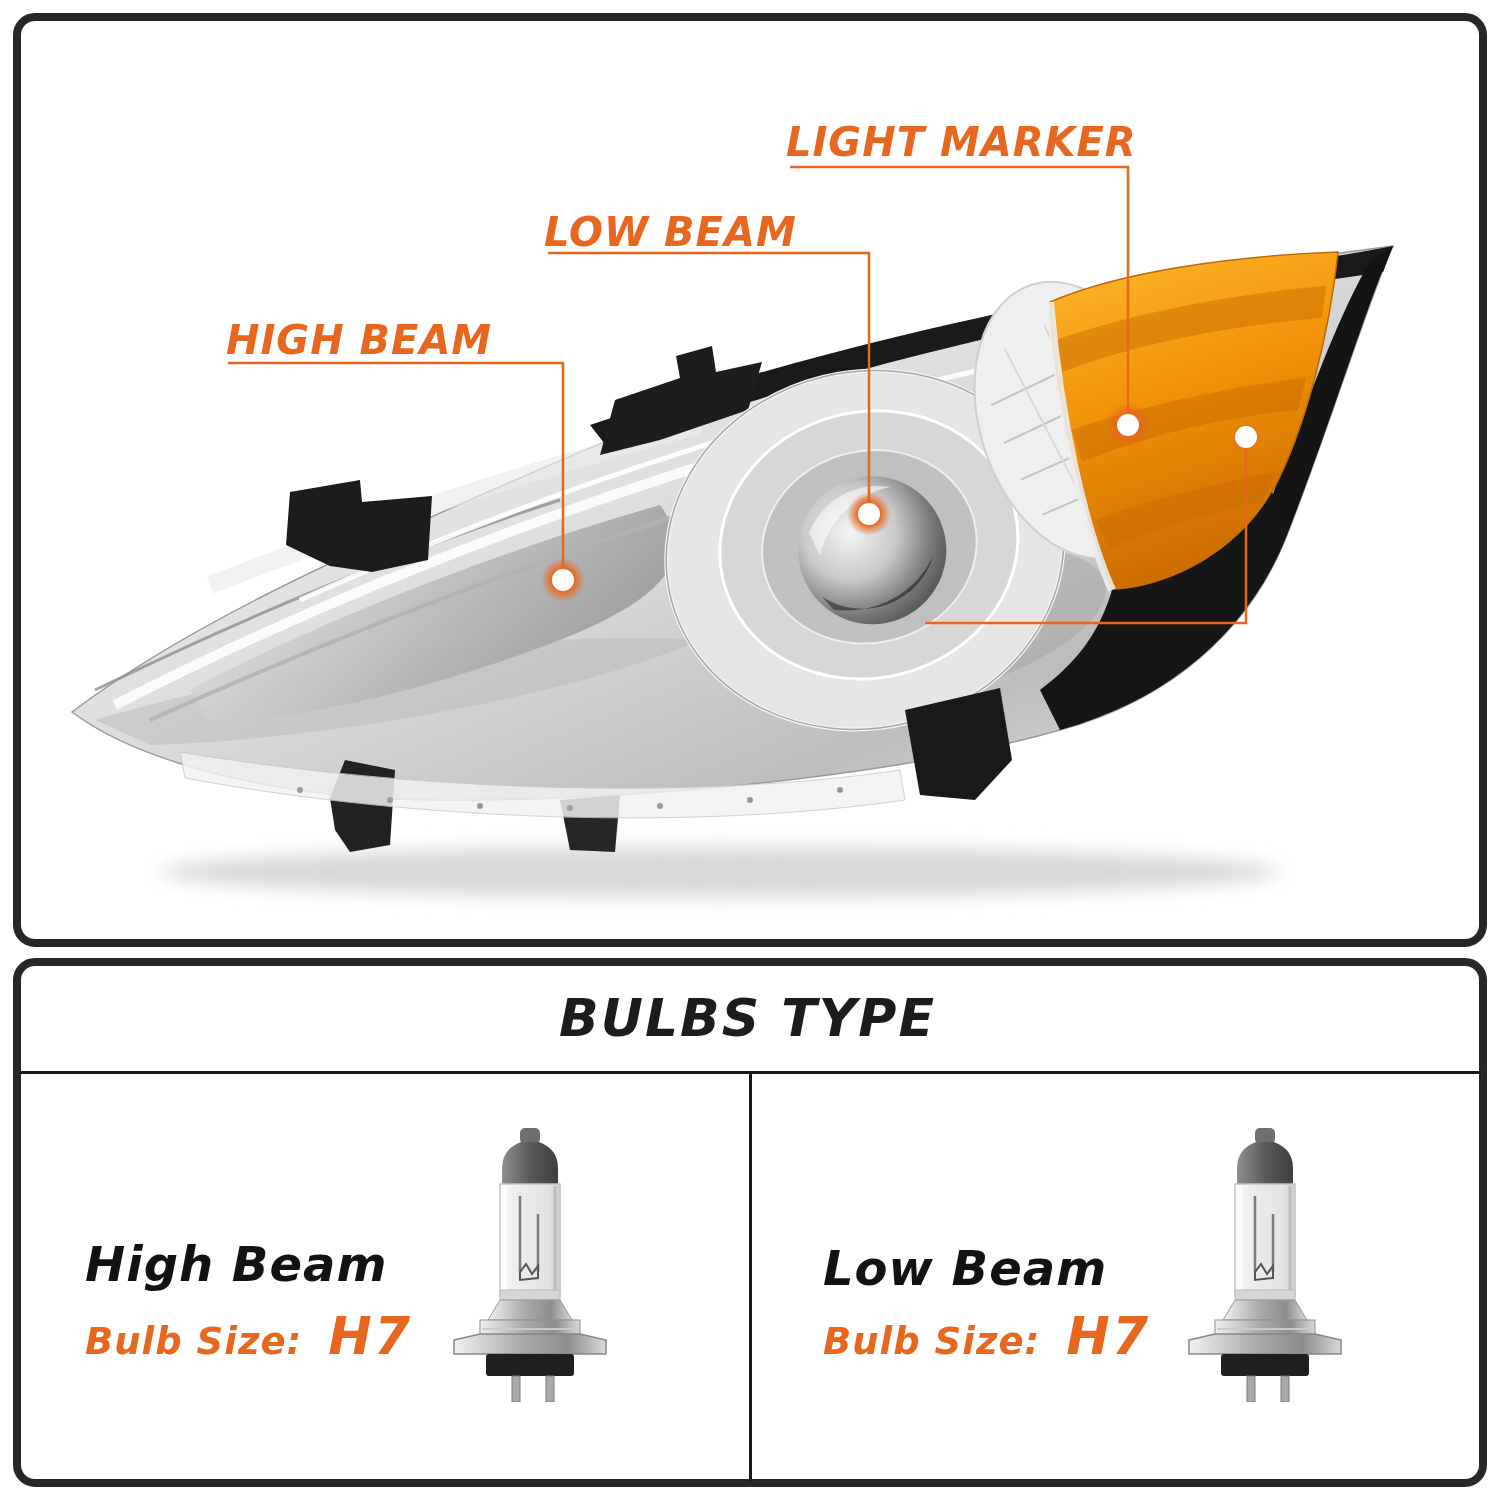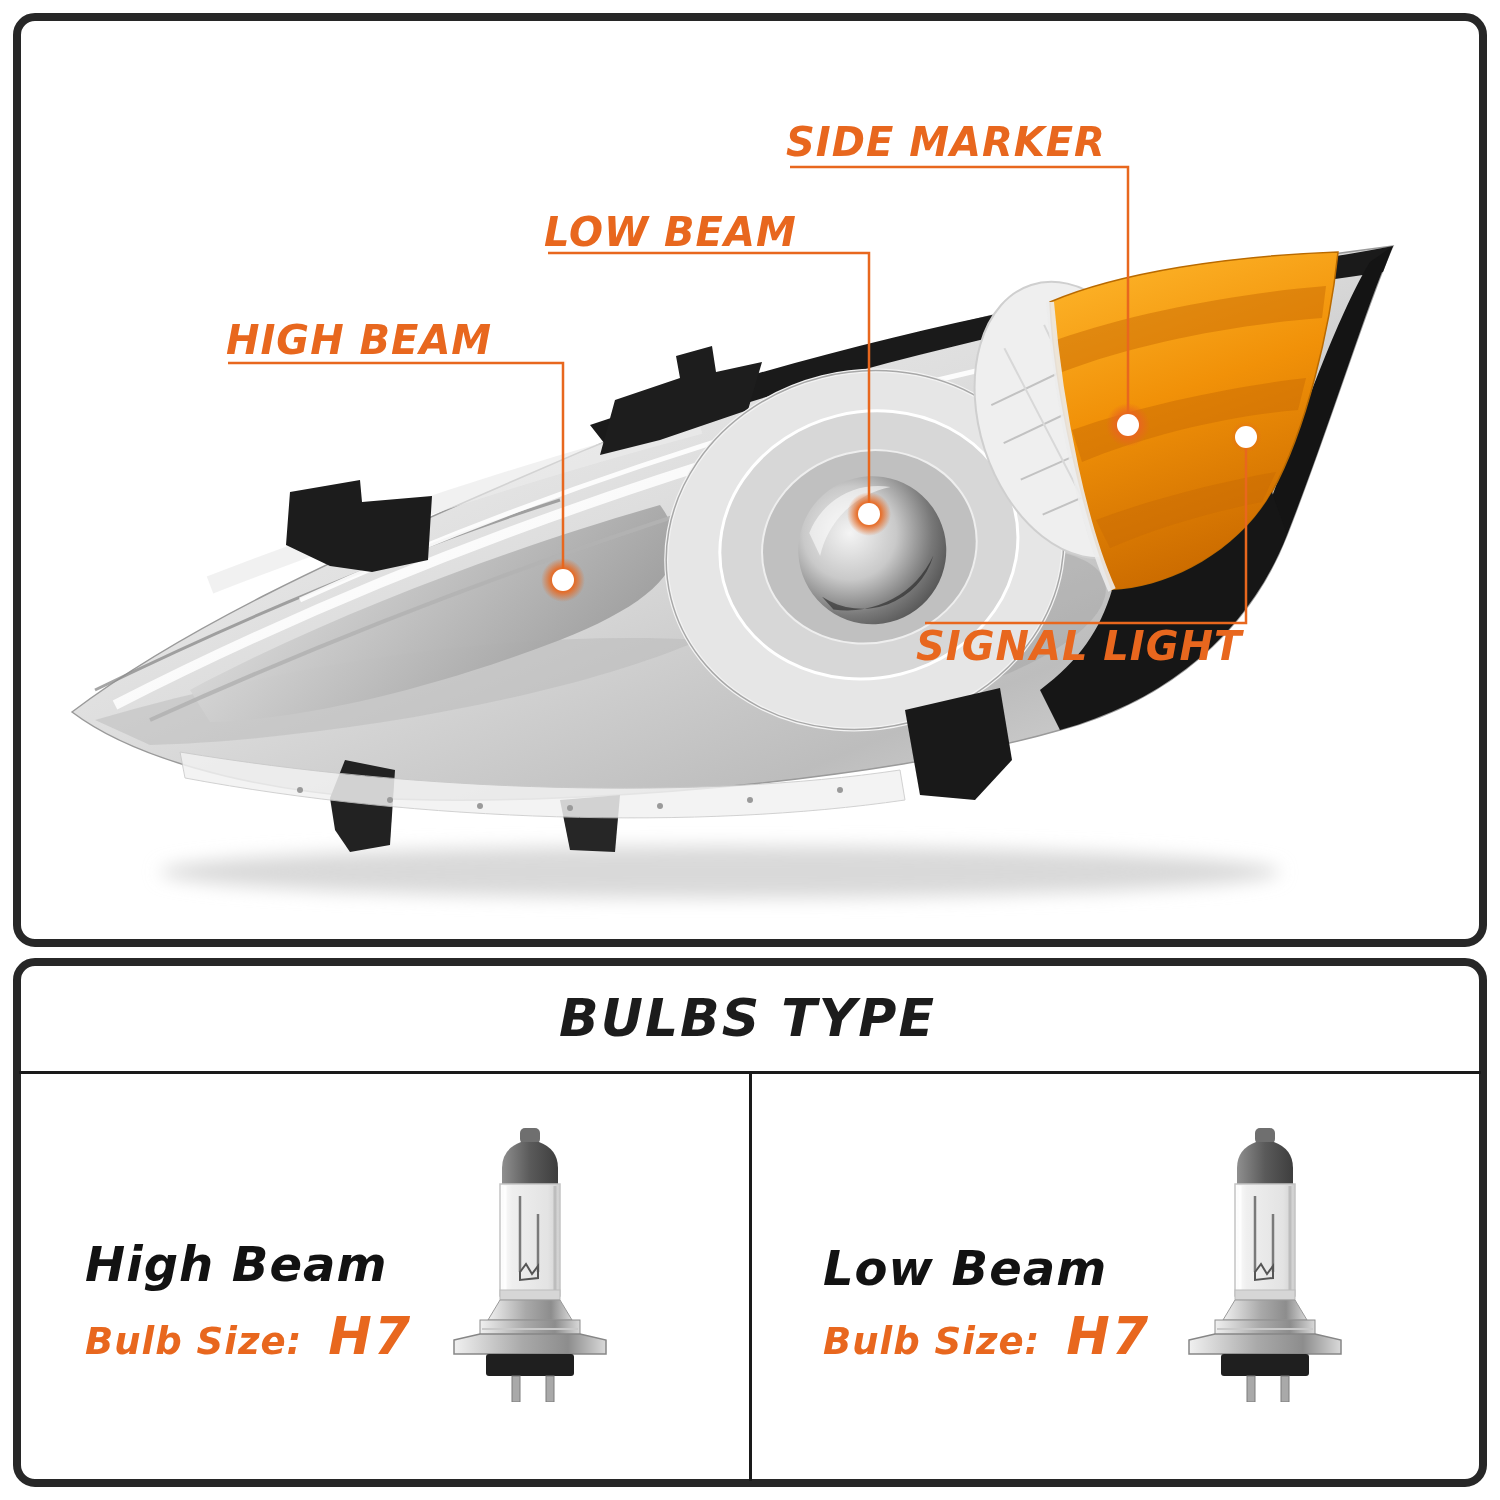--- a/index.html
+++ b/index.html
@@ -184,24 +184,23 @@
           <circle cx="563" cy="580" r="22" fill="url(#dotGlow)"></circle>
           <circle cx="563" cy="580" r="11" fill="#fff"></circle>
         </g>
       <g>
           <circle cx="1246" cy="437" r="16" fill="url(#dotGlow)" opacity="0.5"></circle>
           <circle cx="1246" cy="437" r="11" fill="#fff"></circle>
         </g>
     </g>
   </svg>
 
-  <div id="lbl-side-marker" class="callout-label">SIDE MARKER</div>
+  <div id="lbl-side-marker" class="callout-label">LIGHT MARKER</div>
   <div id="lbl-low-beam" class="callout-label">LOW BEAM</div>
   <div id="lbl-high-beam" class="callout-label">HIGH BEAM</div>
-  <div id="lbl-signal-light" class="callout-label">SIGNAL LIGHT</div>
 
   <div id="bottom-panel" class="panel"></div>
 
   <div id="bulbs-title">BULBS TYPE</div>
 
   <div class="h-divider"></div>
   <div class="v-divider"></div>
 
   <div id="high-beam-name" class="beam-name">High Beam</div>
   <div id="high-beam-size" class="bulb-size-row">

